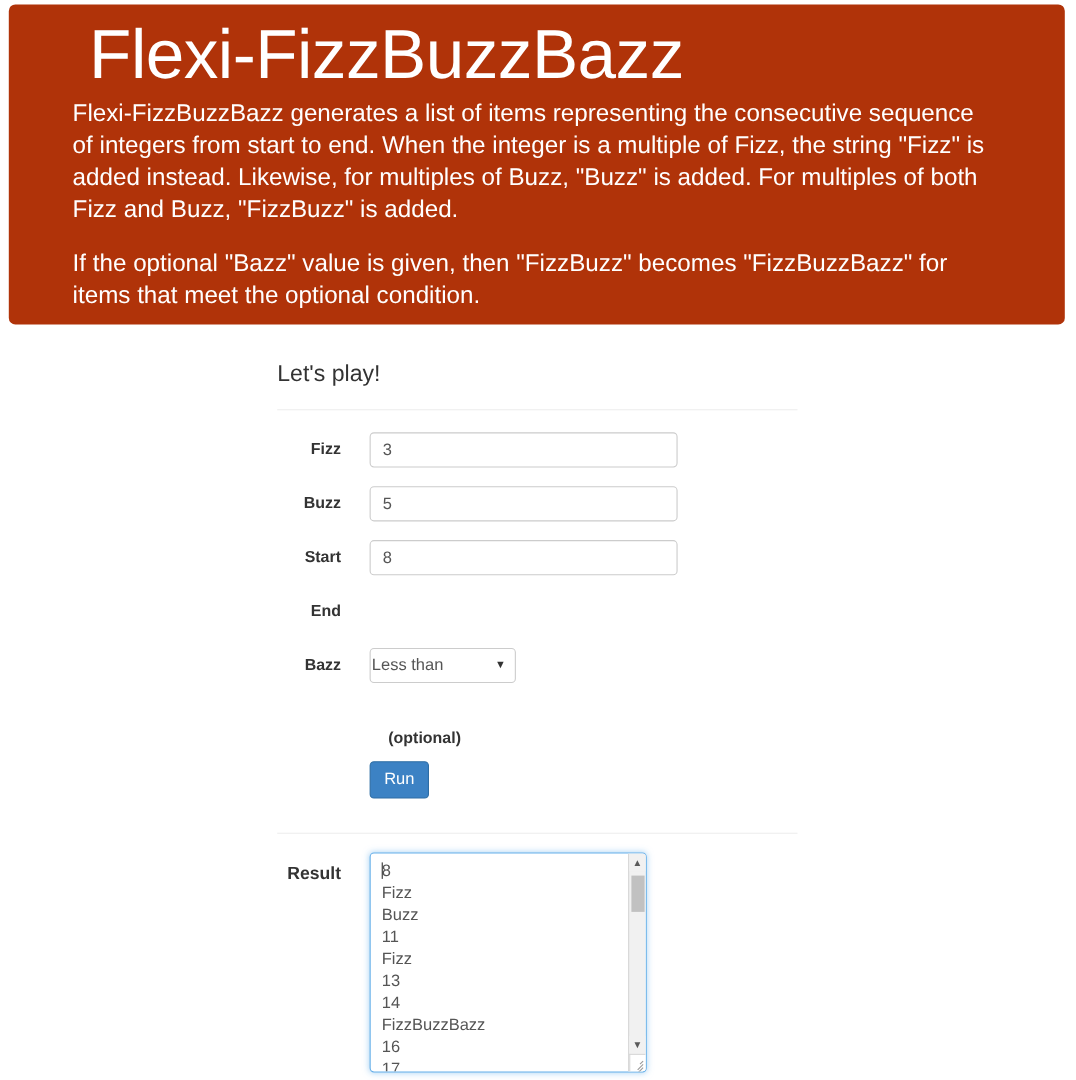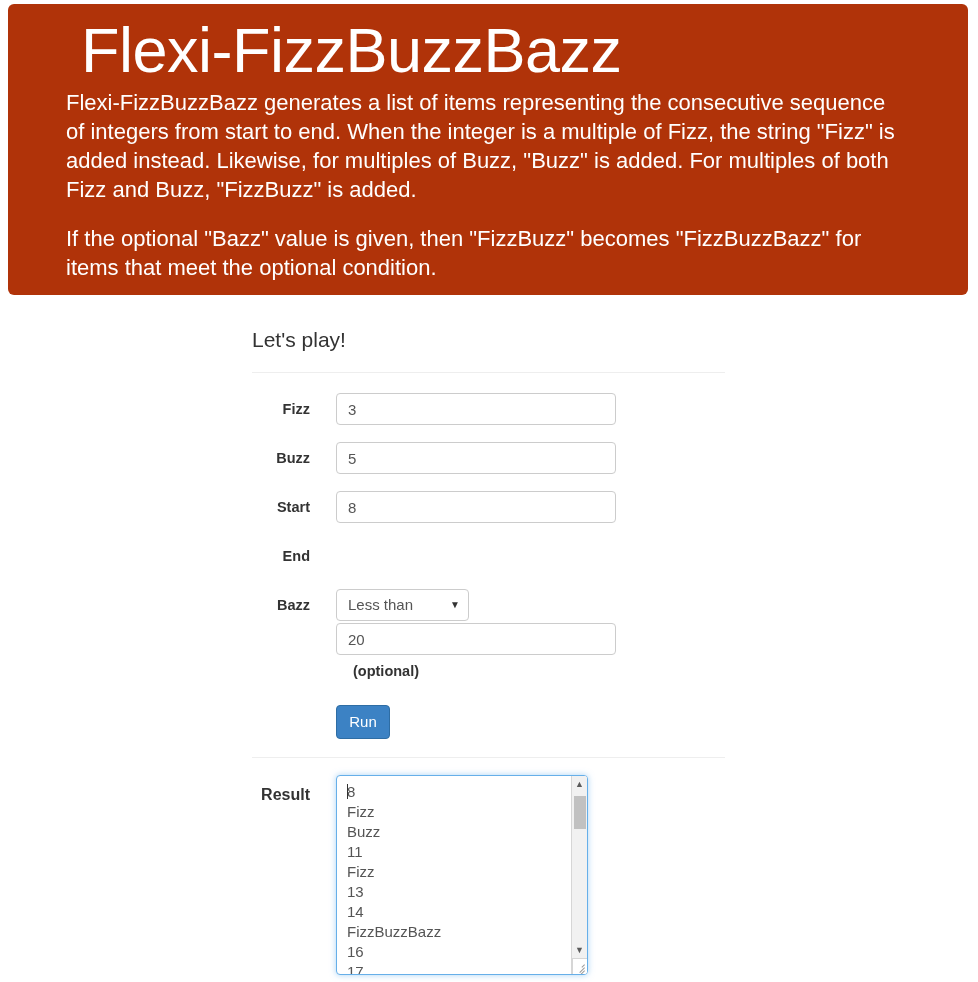--- a/index.html
+++ b/index.html
@@ -116,21 +116,21 @@
   
   .select-wrap {
     position: absolute;
     left: 336px;
     width: 133px;
     height: 32px;
   }
   select.form-select {
     width: 133px;
     height: 32px;
-    padding: 5px 22px 5px 11px;
+    padding: 5px 22px 5px 1px;
     font-size: 15px;
     font-family: "Liberation Sans", sans-serif;
     line-height: 20px;
     color: #555555;
     background-color: #ffffff;
     border: 1px solid #cccccc;
     border-radius: 4px;
     outline: none;
     -webkit-appearance: none;
     -moz-appearance: none;
@@ -322,25 +322,24 @@
 
     <div class="select-wrap">
       <select class="form-select">
         <option>Less than</option>
         <option>Greater than</option>
         <option>Equal to</option>
       </select>
       <span class="select-caret">▼</span>
     </div>
 
-    <input class="form-control" style="top: 34px;" type="text" value="20">
 
     <span class="help-text" style="top:72px;margin-left:17px;">(optional)</span>
 
-    <button class="btn-run" style="top:116px;">Run</button>
+    <button class="btn-run" style="top:103px;">Run</button>
   </div>
 
   <hr class="rule rule-bottom">
 
   <label class="result-label" style="top:490px;">Result</label>
 
   <div class="textarea-shell">
     <textarea class="textarea-text" spellcheck="false" style="">8
 Fizz
 Buzz

